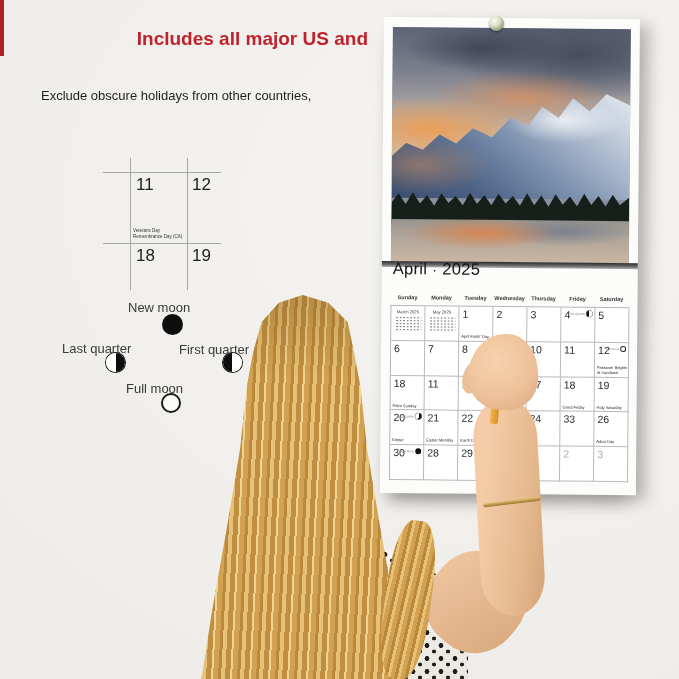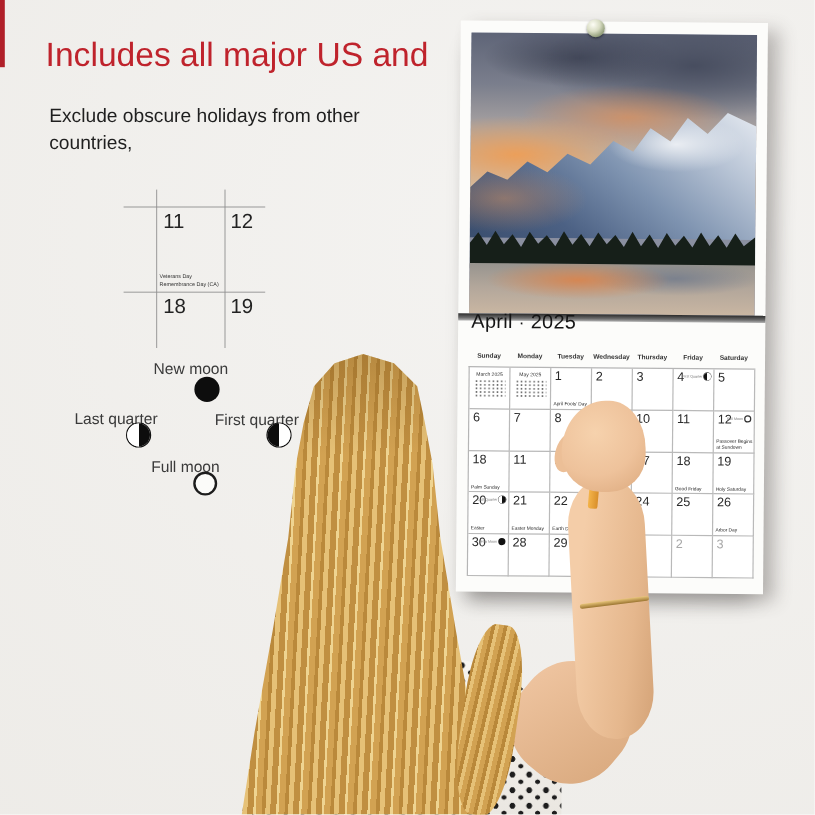--- a/index.html
+++ b/index.html
@@ -3,22 +3,22 @@
 <meta charset="utf-8">
 <style>
   html,body{margin:0;padding:0;}
   #stage{position:relative;width:679px;height:679px;overflow:hidden;
     background:radial-gradient(120% 100% at 70% 30%, #f4f3f1 0%, #edebe7 100%);
     font-family:"Liberation Sans", sans-serif;}
   .abs{position:absolute;}
 
   
   .accent-bar{left:0;top:0;width:4px;height:56px;background:#b01f29;}
-  .headline{left:38px;top:24px;width:330px;font-size:28px;font-weight:normal;color:#bf232c;line-height:1.55;}
-  .bodytext{left:41px;top:87px;width:310px;font-size:16px;color:#1f1f1f;line-height:1.4;}
+  .headline{left:38px;top:24px;width:330px;font-size:19px;font-weight:bold;color:#bf232c;line-height:1.55;text-align:right;}
+  .bodytext{left:41px;top:87px;width:310px;font-size:13px;color:#1f1f1f;line-height:1.4;}
 
   
   .snip-line{background:#8f8f8f;opacity:.75;}
   .snip-day{font-size:17px;color:#222;}
   .snip-holiday{left:133px;top:228px;font-size:4.5px;line-height:1.3;color:#333;}
 
   
   .legend-label{font-size:13px;color:#3a3a3a;}
   .moon{border-radius:50%;}
   .moon-new{left:162px;top:314px;width:21px;height:21px;background:#0d0d0d;}
@@ -257,21 +257,21 @@
           <div class="holiday">Earth Day</div>
         </div>
         <div class="cell">
           <span class="daynum">23</span>
           <div class="holiday">Administrative Professionals Day</div>
         </div>
         <div class="cell">
           <span class="daynum">24</span>
         </div>
         <div class="cell">
-          <span class="daynum">25</span>
+          <span class="daynum">33</span>
         </div>
         <div class="cell">
           <span class="daynum">26</span>
           <div class="holiday">Arbor Day</div>
         </div>
         <div class="cell">
           <span class="daynum">30</span>
           <span class="cell-moon-label">New Moon</span>
           <span class="cell-moon cm-new"></span>
         </div>

